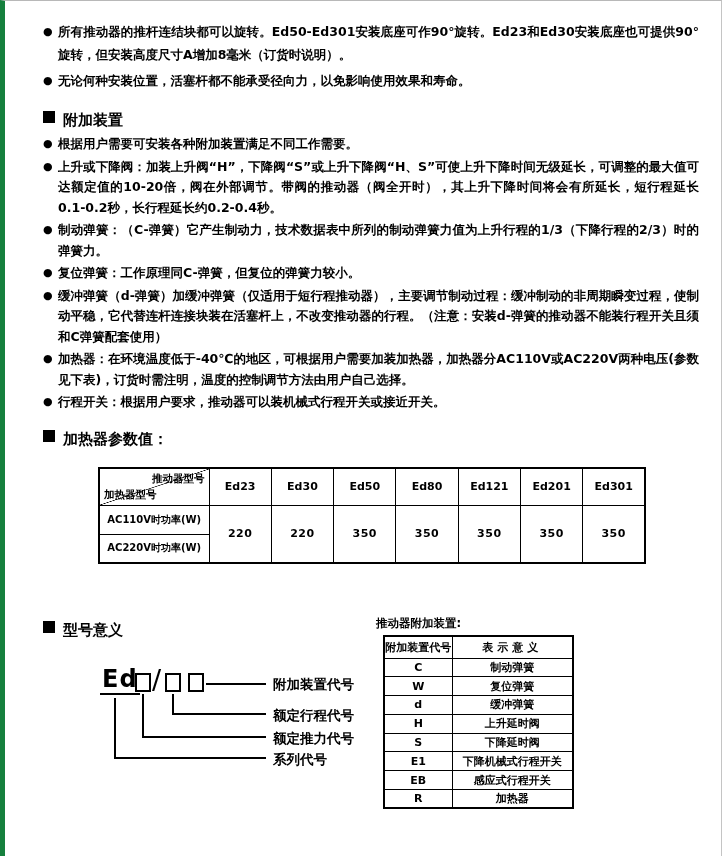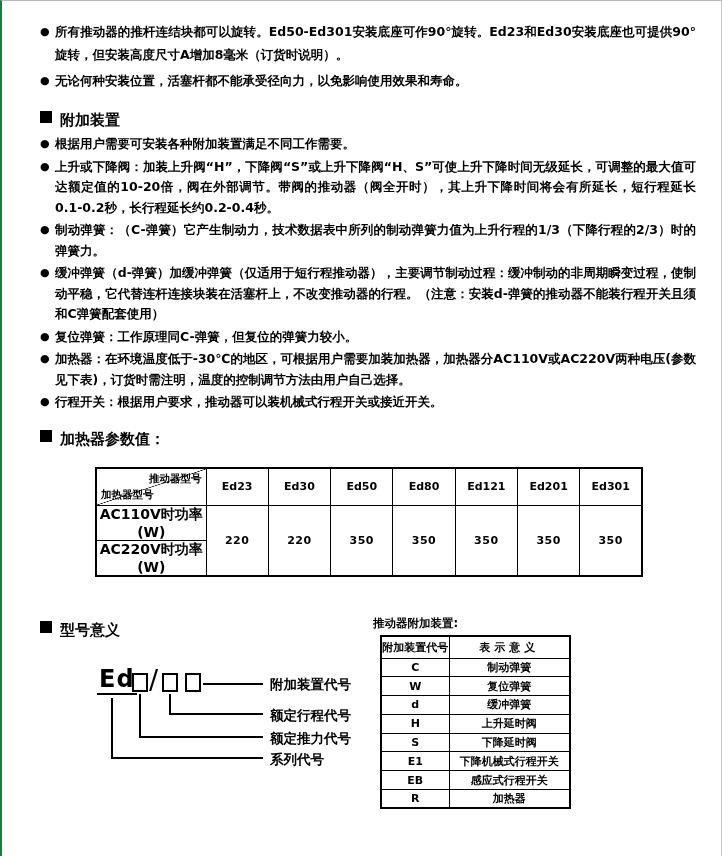--- a/index.html
+++ b/index.html
@@ -3,21 +3,21 @@
 <meta charset="utf-8">
 <style>
   * { margin:0; padding:0; box-sizing:border-box; }
   html,body { background:#fff; }
   .page {
     position:relative;
     width:722px; height:856px;
     background:#ffffff;
     border-top:1px solid #b8b8b8;
     border-right:1px solid #c4c4c4;
-    border-left:2px solid #15803d;
+    border-left:5px solid #15803d;
     font-family:"DejaVu Sans","Liberation Sans",sans-serif;
     color:#000;
     overflow:hidden;
   }
   
   .bullet-list { list-style:none; }
   .bullet-list li {
     position:relative;
     padding-left:15px;
     font-size:12.5px;
@@ -68,21 +68,21 @@
   .heater-table tr.hd { height:37px; }
   .heater-table tr.bd { height:29px; }
   .corner-cell {
     position:relative;
     background:linear-gradient(to bottom right,
       transparent calc(50% - 0.6px), #000 50%, transparent calc(50% + 0.6px));
     margin-top:10px;
   }
   .corner-top { position:absolute; top:3px; right:4px; font-size:10.5px; }
   .corner-bottom { position:absolute; bottom:3px; left:4px; font-size:10.5px; }
-  .row-label { font-size:14px; }
+  .row-label { font-size:10px; }
   .pw { letter-spacing:0.5px; }
   
   .model-diagram { position:absolute; left:36px; top:660px; width:340px; height:130px; }
   .md-ed {
     position:absolute; left:59px; top:6px;
     font-size:24px; font-weight:700; line-height:1;
     letter-spacing:1px;
     border-bottom:2px solid #000; padding:0 2px 2px 2px;
   }
   .md-box { position:absolute; top:12px; width:16px; height:19px; border:2px solid #000; }
@@ -130,23 +130,23 @@
 
   <div class="sec-title t-attach">
     <span class="sqmark"></span>
     <span>附加装置</span>
   </div>
 
   <ul class="bullet-list attach-list">
     <li>根据用户需要可安装各种附加装置满足不同工作需要。</li>
     <li>上升或下降阀：加装上升阀“H”，下降阀“S”或上升下降阀“H、S”可使上升下降时间无级延长，可调整的最大值可达额定值的10-20倍，阀在外部调节。带阀的推动器（阀全开时），其上升下降时间将会有所延长，短行程延长0.1-0.2秒，长行程延长约0.2-0.4秒。</li>
     <li>制动弹簧：（C-弹簧）它产生制动力，技术数据表中所列的制动弹簧力值为上升行程的1/3（下降行程的2/3）时的弹簧力。</li>
+    <li>复位弹簧：工作原理同C-弹簧，但复位的弹簧力较小。</li>
     <li>缓冲弹簧（d-弹簧）加缓冲弹簧（仅适用于短行程推动器），主要调节制动过程：缓冲制动的非周期瞬变过程，使制动平稳，它代替连杆连接块装在活塞杆上，不改变推动器的行程。（注意：安装d-弹簧的推动器不能装行程开关且须和C弹簧配套使用）</li>
-    <li>复位弹簧：工作原理同C-弹簧，但复位的弹簧力较小。</li>
-    <li>加热器：在环境温度低于-30℃的地区，可根据用户需要加装加热器，加热器分AC110V或AC220V两种电压(参数见下表)，订货时需注明，温度的控制调节方法由用户自己选择。</li>
+    <li>加热器：在环境温度低于-40℃的地区，可根据用户需要加装加热器，加热器分AC110V或AC220V两种电压(参数见下表)，订货时需注明，温度的控制调节方法由用户自己选择。</li>
     <li>行程开关：根据用户要求，推动器可以装机械式行程开关或接近开关。</li>
   </ul>
 
   <div class="sec-title t-heater">
     <span class="sqmark"></span>
     <span>加热器参数值：</span>
   </div>
 
   <table class="heater-table">
     <colgroup>

